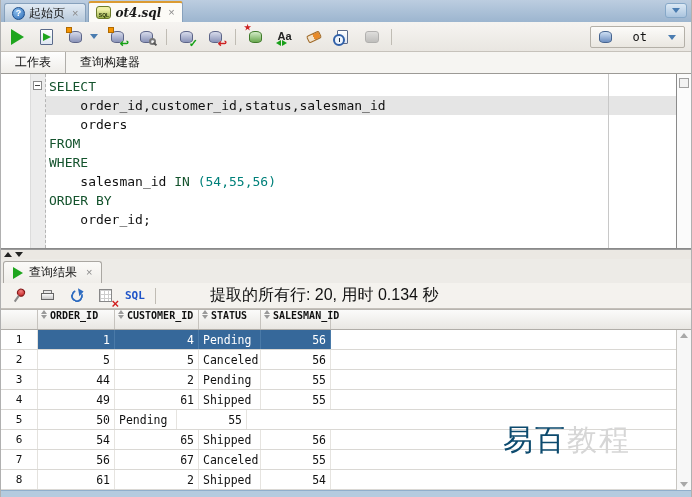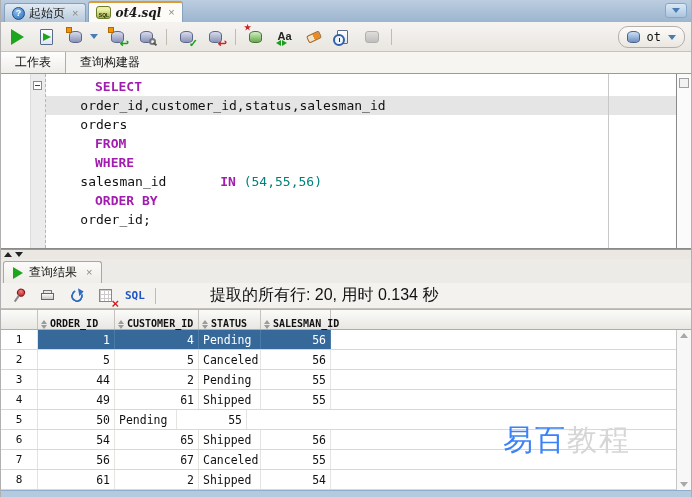--- a/index.html
+++ b/index.html
@@ -69,21 +69,21 @@
   .arr-r { width:0;height:0;border-top:3px solid transparent;border-bottom:3px solid transparent;
            border-left:5px solid #18a018; }
   .eraser { width:14px; height:8px; border:1px solid #a06a28; border-radius:2px;
             background:linear-gradient(90deg,#f2e3cc 45%, #e88b2a 45%); transform:rotate(-25deg); }
   .clock { width:12px; height:12px; border-radius:50%; border:2px solid #3060a8;
            background:#eef4fc; position:relative; }
   .clock::after { content:""; position:absolute; left:4px; top:2px; width:1px; height:4px; background:#234; }
   .gray-blob { width:14px; height:12px; background:linear-gradient(#d0d0d0,#9a9a9a);
                border:1px solid #808080; border-radius:3px; opacity:.55; }
   .conn { position:absolute; right:6px; top:4px; height:22px; display:flex; align-items:center;
-          gap:7px; padding:0 8px; border:1px solid #b4b0a8; border-radius:10px;
+          gap:21px; padding:0 8px; border:1px solid #b4b0a8; border-radius:2px;
           background:linear-gradient(#fcfbf9,#eae7e1); }
   .conn-label { font-family:"DejaVu Sans Mono","Liberation Mono",monospace; font-size:12px; color:#111; }
 
   
   .wtabs { height:22px; background:#f6f5f2; display:flex; align-items:stretch;
            border-bottom:1px solid #9c9a96; font-size:12px; color:#111; }
   .wtab { display:flex; align-items:center; padding:0 14px; }
   .wtab.active { background:linear-gradient(#fefefe,#efede9); border-right:1px solid #b0aeaa; }
 
   
@@ -92,21 +92,21 @@
   .ed-margin { width:30px; background:#fff; border-right:1px solid #dcdcdc; flex:none; }
   .ed-gutter { width:15px; background:#ececec; border-right:1px dashed #b5b5b5;
                position:relative; flex:none; }
   .fold-box { position:absolute; top:7px; left:2px; width:9px; height:9px; background:#fff;
               border:1px solid #8a8a8a; }
   .fold-box::after { content:""; position:absolute; left:1px; right:1px; top:3px; height:1px; background:#444; }
   .ed-code { flex:1; padding-top:3px; font-family:"DejaVu Sans Mono","Liberation Mono",monospace;
              font-size:13px; color:#111; overflow:hidden; }
   .ed-line { height:19px; line-height:19px; white-space:pre; padding-left:3px; }
   .ed-line.hl { background:#e5e5e5; }
-  .kw { color:#a21caf; font-weight:bold;margin-left:46px; }
+  .kw { color:#14532d; font-weight:normal; }
   .num { color:#00807a; }
   .margin-guide { position:absolute; left:607px; top:0; bottom:0; width:1px; background:#c8c8c8; z-index:2; }
   .ed-scroll { width:15px; border-left:1px solid #8a8a8a; background:#fbfbfb; flex:none;
                display:flex; justify-content:center; padding-top:4px; }
   .ed-scroll .sq { width:10px; height:10px; border:1px solid #a0a0a0; background:#f2f2f2; }
 
   
   .splitter { height:10px; background:#ebe8e3; border-top:1px solid #9a9a9a;
               display:flex; align-items:center; gap:3px; padding-left:3px; }
   .tri-up-sm { width:0;height:0;border-left:4px solid transparent;border-right:4px solid transparent;
@@ -143,21 +143,21 @@
   .red-x { position:absolute; right:-4px; bottom:-5px; color:#d02020; font-size:13px; font-weight:bold;
            line-height:1; text-shadow:0 0 1px #fff; }
   .sql-label { color:#1f54c8; font-weight:bold; font-size:11px;
                font-family:"DejaVu Sans Mono","Liberation Mono",monospace; }
   .status { font-size:16px; color:#111;margin-left:44px; }
 
   
   .grid { position:relative; height:181px; background:#fff; }
   .ghead { display:flex; height:21px; background:linear-gradient(#fbfbfa,#e9e7e3);
            border-top:1px solid #b8b5b0; border-bottom:1px solid #b0ada8; }
-  .gh { display:flex; align-items:flex-end; gap:3px; padding:0 3px; border-right:1px solid #c6c3be;
+  .gh { display:flex; align-items:flex-start; gap:3px; padding:0 3px; border-right:1px solid #c6c3be;
         font-family:"DejaVu Sans Mono","Liberation Mono",monospace; font-size:10px; font-weight:bold;
         color:#111; flex:none; }
   .gh.corner { width:37px; }
   .w-ord { width:77px; } .w-cust { width:84px; } .w-st { width:62px; } .w-sal { width:70px; }
   .sorticon { display:inline-flex; flex-direction:column; gap:1px; align-items:center; }
   .st-up { width:0;height:0;border-left:3px solid transparent;border-right:3px solid transparent;
            border-bottom:4px solid #9a9a9a; }
   .st-dn { width:0;height:0;border-left:3px solid transparent;border-right:3px solid transparent;
            border-top:4px solid #9a9a9a; }
   .grow { display:flex; height:20px; border-bottom:1px solid #dad8d4;
@@ -173,21 +173,21 @@
              justify-content:space-between; align-items:center; padding:3px 0; }
   .tri-up-gray { width:0;height:0;border-left:4px solid transparent;border-right:4px solid transparent;
                  border-bottom:5px solid #a8a8a8; }
   .tri-dn-gray { width:0;height:0;border-left:4px solid transparent;border-right:4px solid transparent;
                  border-top:5px solid #a8a8a8; }
 
   .bottombar { height:7px; background:#b4cbdf; border-top:1px solid #90aecb; }
 
   .watermark { position:absolute; left:502px; top:420px; font-size:30px; letter-spacing:2px;
                z-index:5; pointer-events:none; white-space:nowrap; }
-  .wm1 { color:#3b82f6; } .wm2 { color:#d6d6d6; }
+  .wm1 { color:#0c4a6e; } .wm2 { color:#d6d6d6; }
 </style>
 </head>
 <body>
 
 <div class="app">
 
   <div class="doctabs">
     <div class="doctab">
       <span class="help-icon">
           <span>?</span>

